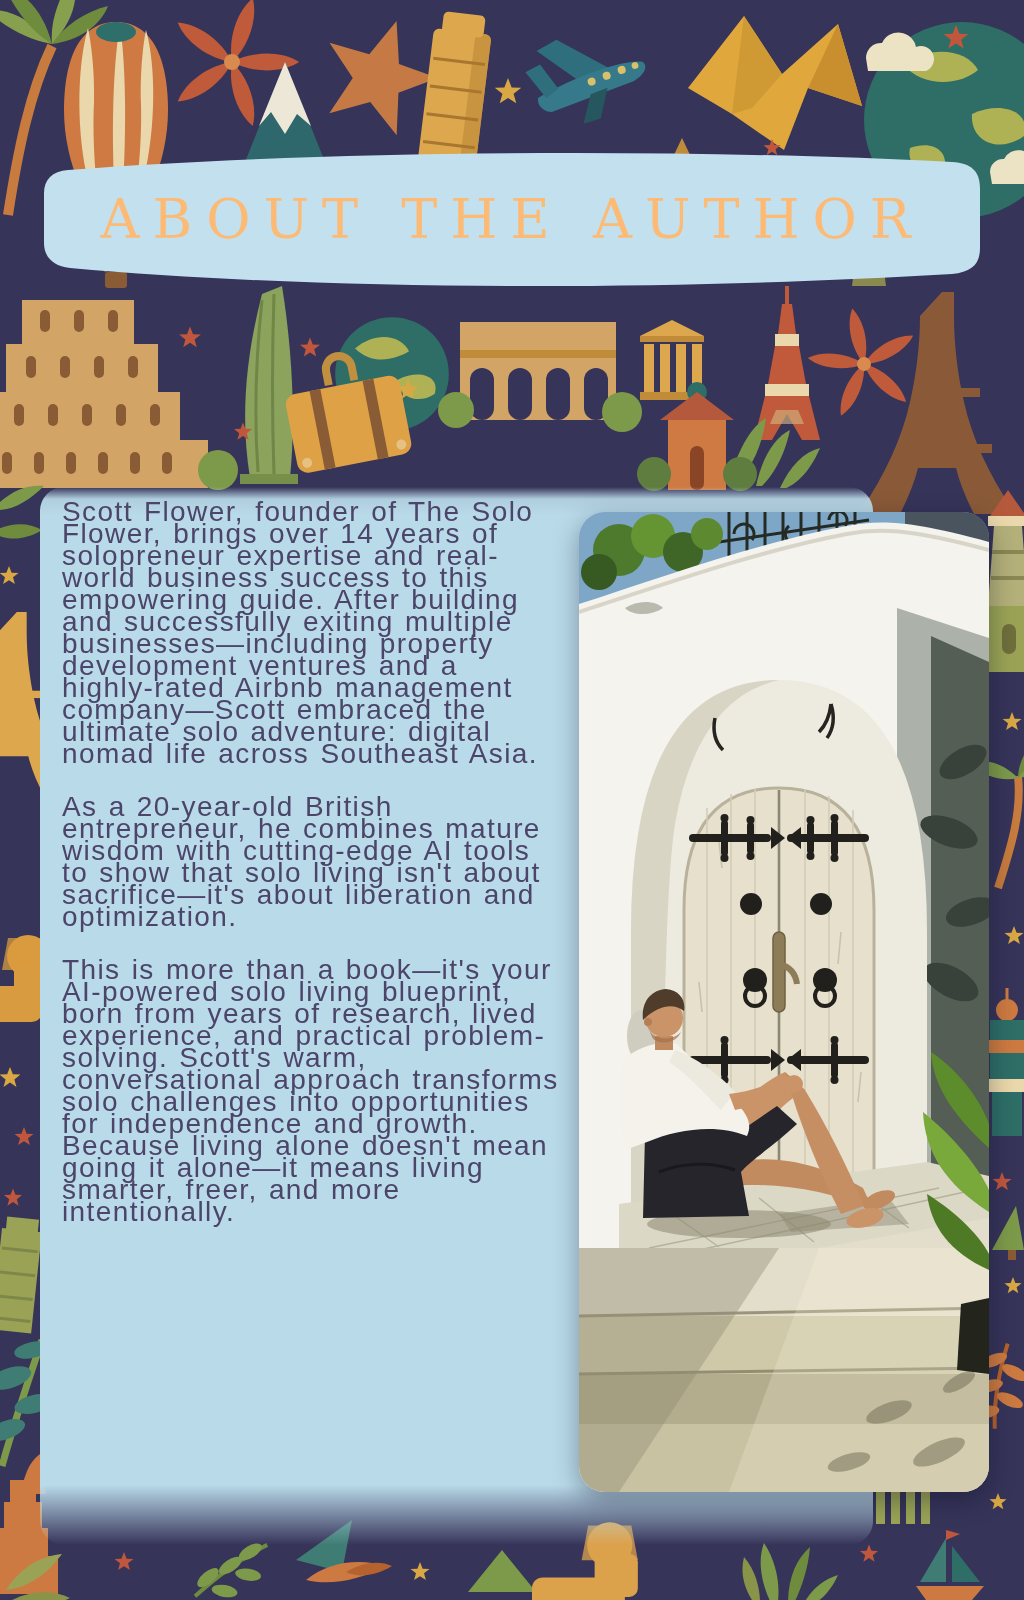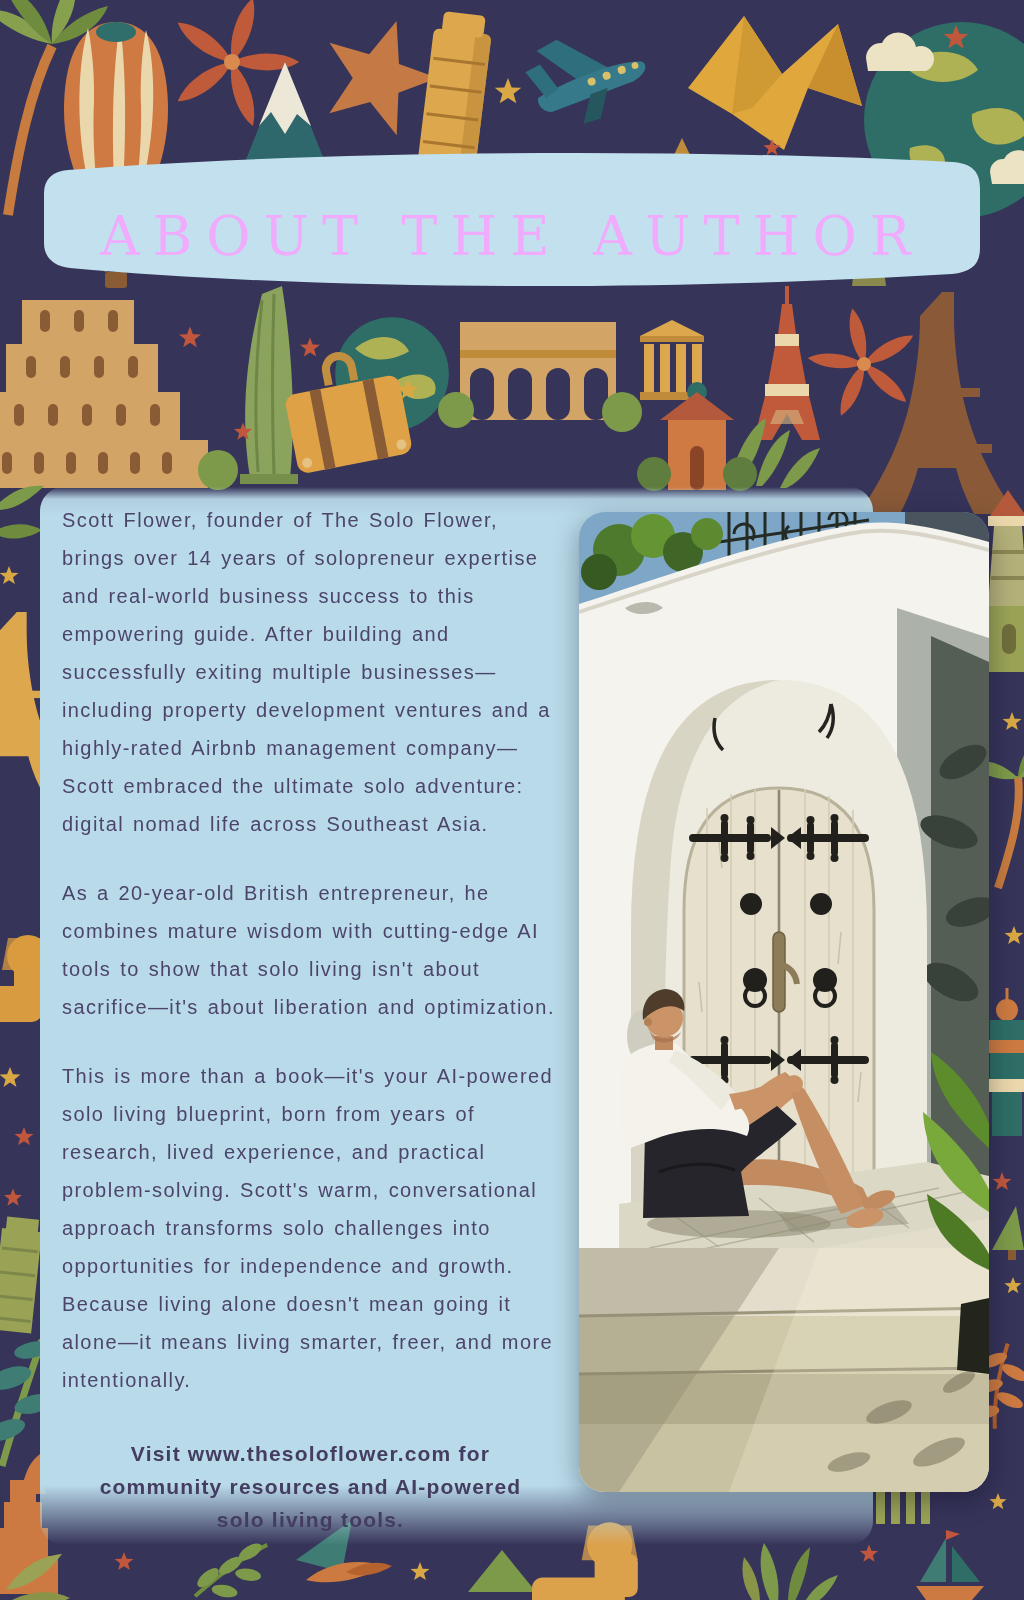--- a/index.html
+++ b/index.html
@@ -2,31 +2,31 @@
 <html><head>
 <meta charset="utf-8">
 <style>
   html,body{margin:0;padding:0;background:#23223a;}
   .page{position:relative;width:1024px;height:1600px;overflow:hidden;background:#363459;
         font-family:"Liberation Sans",sans-serif;}
   .bg-svg{position:absolute;left:0;top:0;z-index:0;}
   
   .banner{position:absolute;left:40px;top:144px;width:944px;height:150px;z-index:2;}
   .banner svg{position:absolute;left:0;top:0;}
-  .banner h1{position:absolute;left:0;top:17px;width:100%;height:150px;margin:0;
+  .banner h1{position:absolute;left:0;top:0;width:100%;height:150px;margin:0;
              display:flex;align-items:center;justify-content:center;
              font-family:"DejaVu Serif","Liberation Serif",serif;font-weight:500;
-             font-size:54px;letter-spacing:13px;color:#f0abfc;white-space:nowrap;}
+             font-size:54px;letter-spacing:13px;color:#fdba74;white-space:nowrap;}
   
   .card{position:absolute;left:40px;top:487px;width:833px;height:1058px;z-index:3;
         border-radius:24px;
         background:linear-gradient(180deg,rgba(185,218,233,0) 0px,rgba(185,218,233,.92) 12px,
                    #b9dae9 28px,#b9dae9 calc(100% - 60px),rgba(185,218,233,0) 100%);}
   .bio{position:absolute;left:22px;top:14px;width:497px;color:#4c4569;}
-  .bio p{margin:0 0 31px 0;font-size:20px;line-height:38px;letter-spacing:1.4px;
+  .bio p{margin:0 0 31px 0;font-size:28px;line-height:22px;letter-spacing:1.4px;
          word-spacing:2px;font-weight:400;}
   .cta{margin-top:38px;text-align:center;font-weight:700;color:#443d60;
        font-size:21px;line-height:33px;letter-spacing:1.2px;}
   .cta span{display:block;}
   
   .photo{position:absolute;left:579px;top:512px;width:410px;height:980px;z-index:4;
          border-radius:26px;overflow:hidden;box-shadow:0 8px 26px rgba(10,10,30,.35);}
 </style>
 </head>
 <body>
@@ -371,25 +371,20 @@
       <path d="M28,26 C290,6 640,4 912,18 C932,19 940,28 940,44 L940,104 C940,120 932,128 912,130 C640,146 300,148 30,124 C12,122 4,112 4,99 L4,49 C4,36 12,27 28,26 Z" fill="#c3e0ef"></path>
     </svg>
     <h1>ABOUT THE AUTHOR</h1>
   </div>
 
   <div class="card">
     <div class="bio">
       <p>Scott Flower, founder of The Solo Flower, brings over 14 years of solopreneur expertise and real-world business success to this empowering guide. After building and successfully exiting multiple businesses—including property development ventures and a highly-rated Airbnb management company—Scott embraced the ultimate solo adventure: digital nomad life across Southeast Asia.</p>
       <p>As a 20-year-old British entrepreneur, he combines mature wisdom with cutting-edge AI tools to show that solo living isn't about sacrifice—it's about liberation and optimization.</p>
       <p>This is more than a book—it's your AI-powered solo living blueprint, born from years of research, lived experience, and practical problem-solving. Scott's warm, conversational approach transforms solo challenges into opportunities for independence and growth. Because living alone doesn't mean going it alone—it means living smarter, freer, and more intentionally.</p>
-      <div class="cta">
-        <span>Visit www.thesoloflower.com for</span>
-        <span>community resources and AI-powered</span>
-        <span>solo living tools.</span>
-      </div>
     </div>
   </div>
 
   <div class="photo">
     <svg width="410" height="980" viewBox="0 0 410 980">
 
       <rect width="410" height="150" fill="#7ea6c6"></rect>
       <g stroke="#242a24" stroke-width="3" fill="none">
         <line x1="150" y1="0" x2="150" y2="52"></line>
           <line x1="168" y1="0" x2="168" y2="48"></line>

